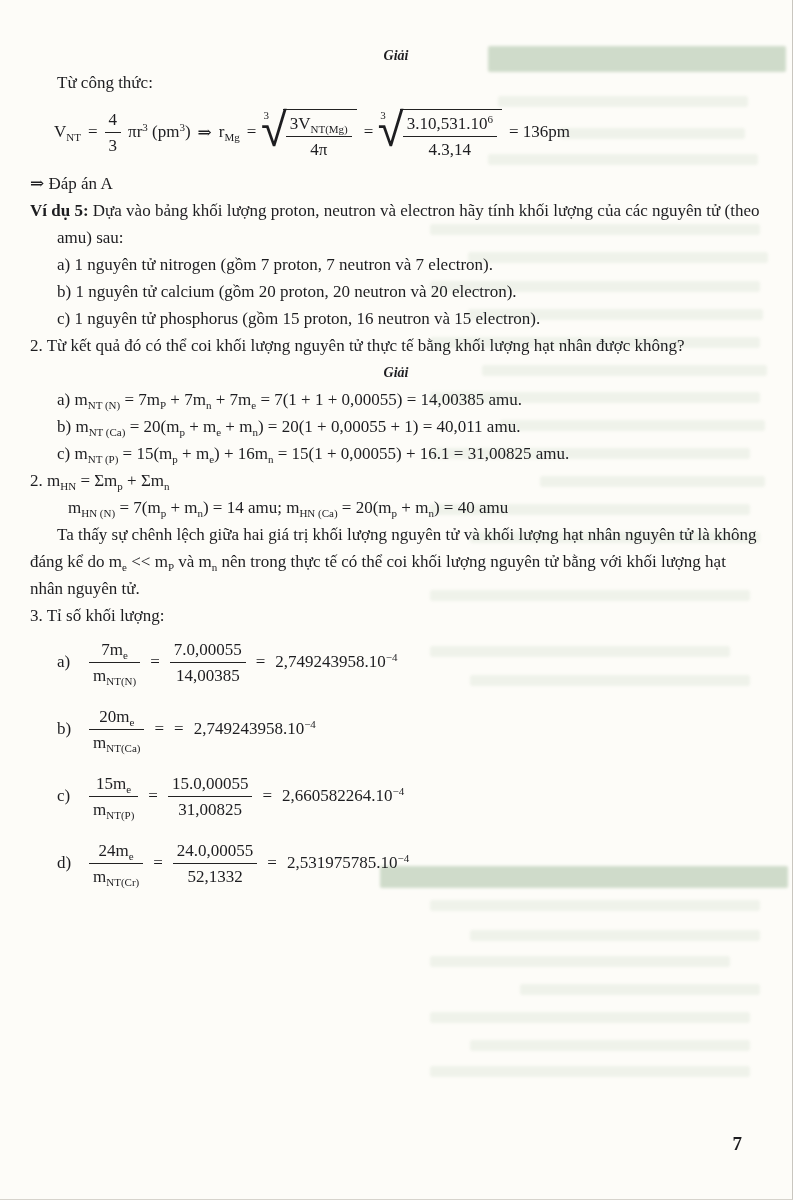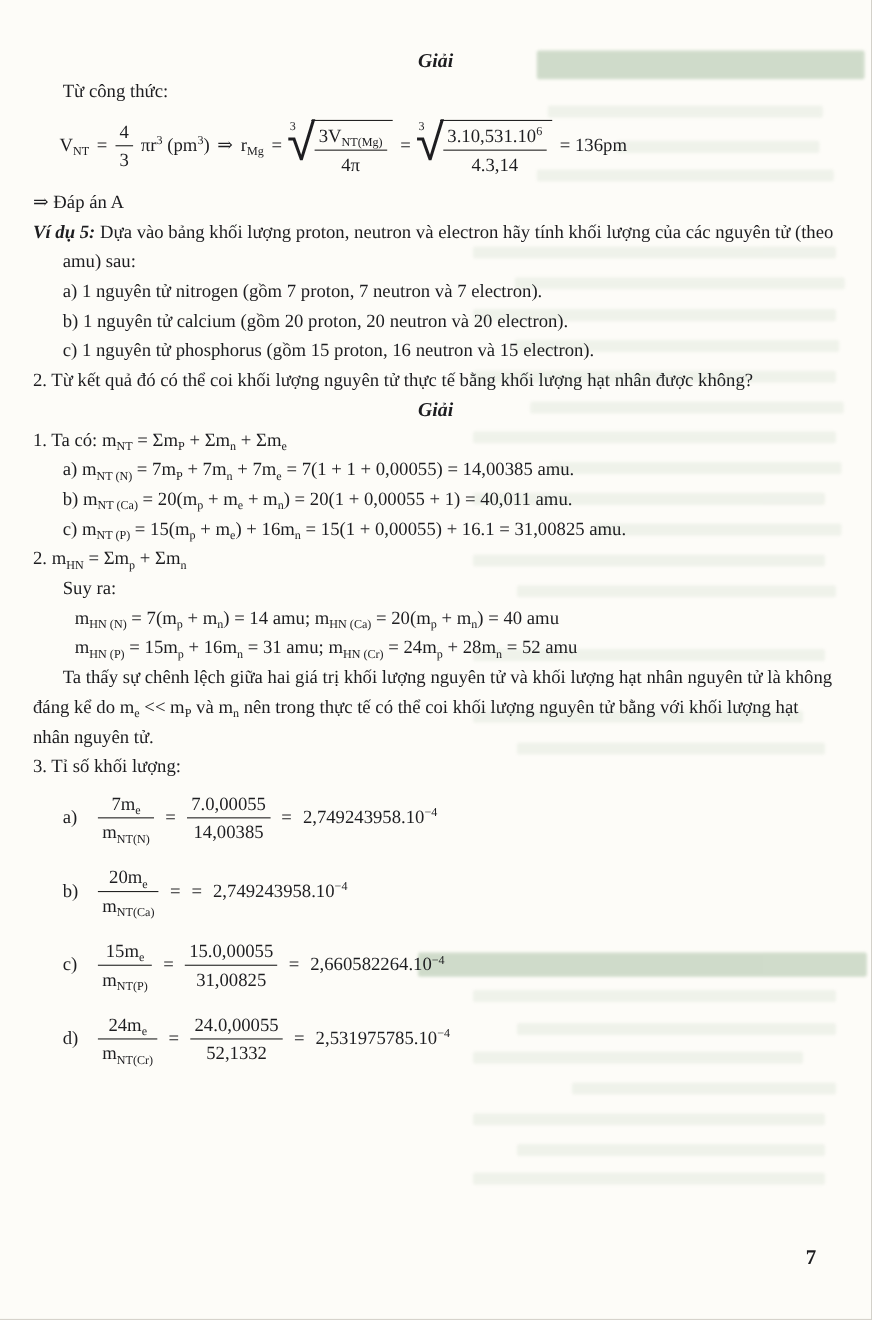--- a/index.html
+++ b/index.html
@@ -14,22 +14,22 @@
     color:#1d1d20;
     overflow:hidden;
     border-right:1px solid #c9c6bf;
     border-bottom:1px solid #d6d3cc;
   }
   .ghost-layer { position:absolute; inset:0; z-index:1; }
   .ghost { position:absolute; background:#9fb99b; opacity:.14; border-radius:2px; filter:blur(1.5px); }
   .ghost.banner { opacity:.38; background:#87a882; }
   .content { position:relative; z-index:2; padding:42px 30px 0 30px; }
   .line { line-height:27px; }
-  .section-title { text-align:center; font-weight:bold; font-style:italic; font-size:18px; line-height:27px; }
-  .bold-italic { font-weight:bold; font-style:italic; }
+  .section-title { text-align:center; font-weight:bold; font-style:italic; font-size:14px; line-height:27px; }
+  .bold-italic { font-weight:bold; }
   sub { font-size:11px; line-height:0; vertical-align:-4px; }
   sup { font-size:11px; line-height:0; vertical-align:6px; }
   .hang { padding-left:27px; text-indent:-27px; }
   .indent1 { padding-left:27px; }
   .indent2 { padding-left:38px; }
   .para-indent { text-indent:27px; }
   .nowrap { white-space:nowrap; }
 
   .frac { display:inline-block; vertical-align:middle; text-align:center; }
   .frac .num { display:block; padding:0 4px 2px; border-bottom:1.4px solid #222; line-height:21px; }
@@ -125,29 +125,26 @@
     <p class="line">⇒ Đáp án A</p>
 
     <p class="line hang"><span class="bold-italic">Ví dụ 5:</span><span> Dựa vào bảng khối lượng proton, neutron và electron hãy tính khối lượng của các nguyên tử (theo amu) sau:</span></p>
     <p class="line indent1 nowrap">a) 1 nguyên tử nitrogen (gồm 7 proton, 7 neutron và 7 electron).</p>
     <p class="line indent1 nowrap">b) 1 nguyên tử calcium (gồm 20 proton, 20 neutron và 20 electron).</p>
     <p class="line indent1 nowrap">c) 1 nguyên tử phosphorus (gồm 15 proton, 16 neutron và 15 electron).</p>
     <p class="line hang">2. Từ kết quả đó có thể coi khối lượng nguyên tử thực tế bằng khối lượng hạt nhân được không?</p>
 
     <p class="section-title">Giải</p>
 
-    <p class="line nowrap"><span>1. Ta có:  m</span><sub>NT</sub><span> = Σm</span><sub>P</sub><span> + Σm</span><sub>n</sub><span> + Σm</span><sub>e</sub></p>
     <p class="line indent1 nowrap"><span>a) m</span><sub>NT (N)</sub><span> = 7m</span><sub>P</sub><span> + 7m</span><sub>n</sub><span> + 7m</span><sub>e</sub><span> = 7(1 + 1 + 0,00055) = 14,00385 amu.</span></p>
     <p class="line indent1 nowrap"><span>b) m</span><sub>NT (Ca)</sub><span> = 20(m</span><sub>p</sub><span> + m</span><sub>e</sub><span> + m</span><sub>n</sub><span>) = 20(1 + 0,00055 + 1) = 40,011 amu.</span></p>
     <p class="line indent1 nowrap"><span>c) m</span><sub>NT (P)</sub><span> = 15(m</span><sub>p</sub><span> + m</span><sub>e</sub><span>) + 16m</span><sub>n</sub><span> = 15(1 + 0,00055) + 16.1 = 31,00825 amu.</span></p>
 
     <p class="line nowrap"><span>2. m</span><sub>HN</sub><span> = Σm</span><sub>p</sub><span> + Σm</span><sub>n</sub></p>
-    <p class="line indent1">Suy ra:</p>
     <p class="line indent2 nowrap"><span>m</span><sub>HN (N)</sub><span> = 7(m</span><sub>p</sub><span> + m</span><sub>n</sub><span>) = 14 amu; m</span><sub>HN (Ca)</sub><span> = 20(m</span><sub>p</sub><span> + m</span><sub>n</sub><span>) = 40 amu</span></p>
-    <p class="line indent2 nowrap"><span>m</span><sub>HN (P)</sub><span> = 15m</span><sub>p</sub><span> + 16m</span><sub>n</sub><span> = 31 amu; m</span><sub>HN (Cr)</sub><span> = 24m</span><sub>p</sub><span> + 28m</span><sub>n</sub><span> = 52 amu</span></p>
 
     <p class="line para-indent"><span>Ta thấy sự chênh lệch giữa hai giá trị khối lượng nguyên tử và khối lượng hạt nhân nguyên tử là không đáng kể do m</span><sub>e</sub><span> &lt;&lt; m</span><sub>P</sub><span> và m</span><sub>n</sub><span> nên trong thực tế có thể coi khối lượng nguyên tử bằng với khối lượng hạt nhân nguyên tử.</span></p>
 
     <p class="line nowrap">3. Tỉ số khối lượng:</p>
 
     <div class="ratio-row nowrap">
       <span class="ratio-label">a)</span>
       <span class="frac">
         <span class="num"><span>7m</span><sub>e</sub></span>
         <span class="den"><span>m</span><sub>NT(N)</sub></span>

